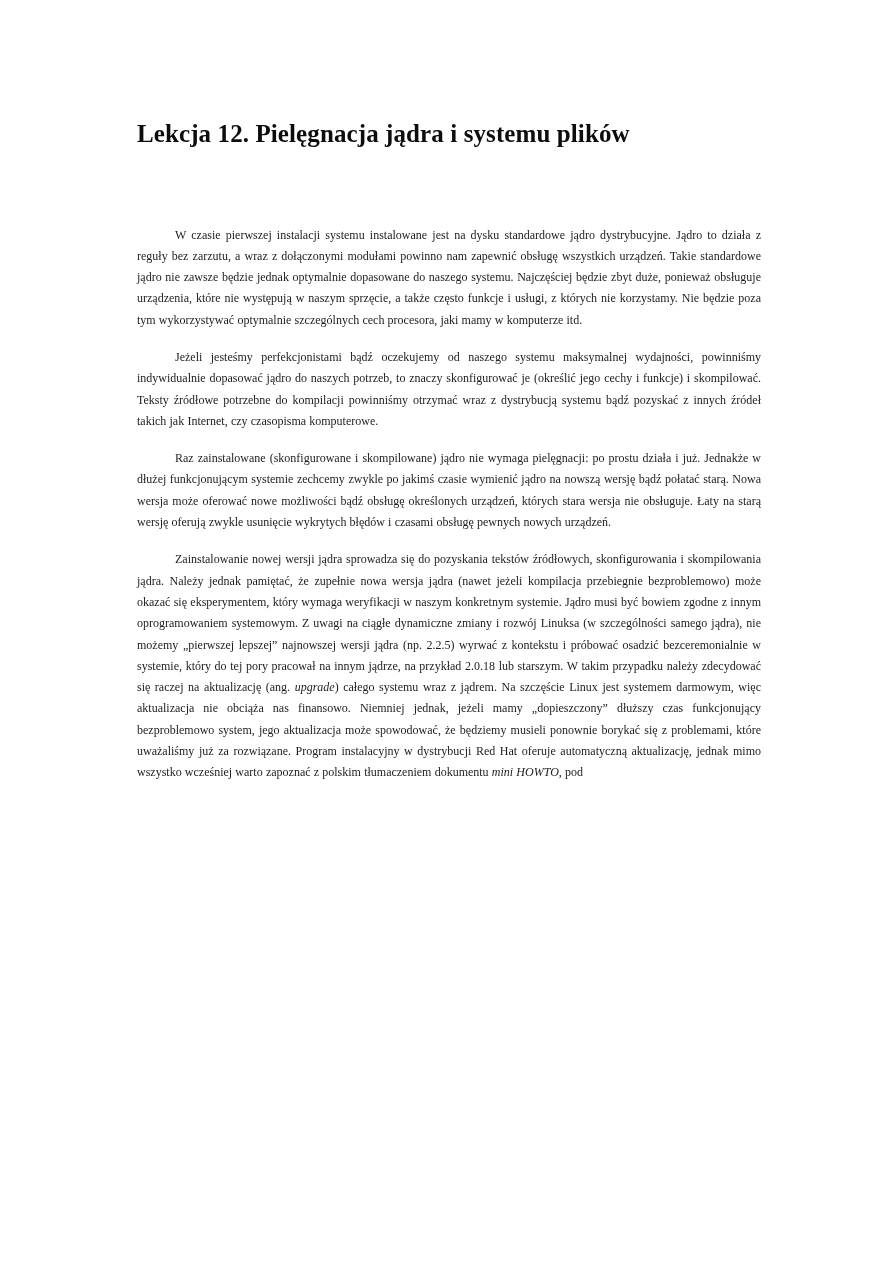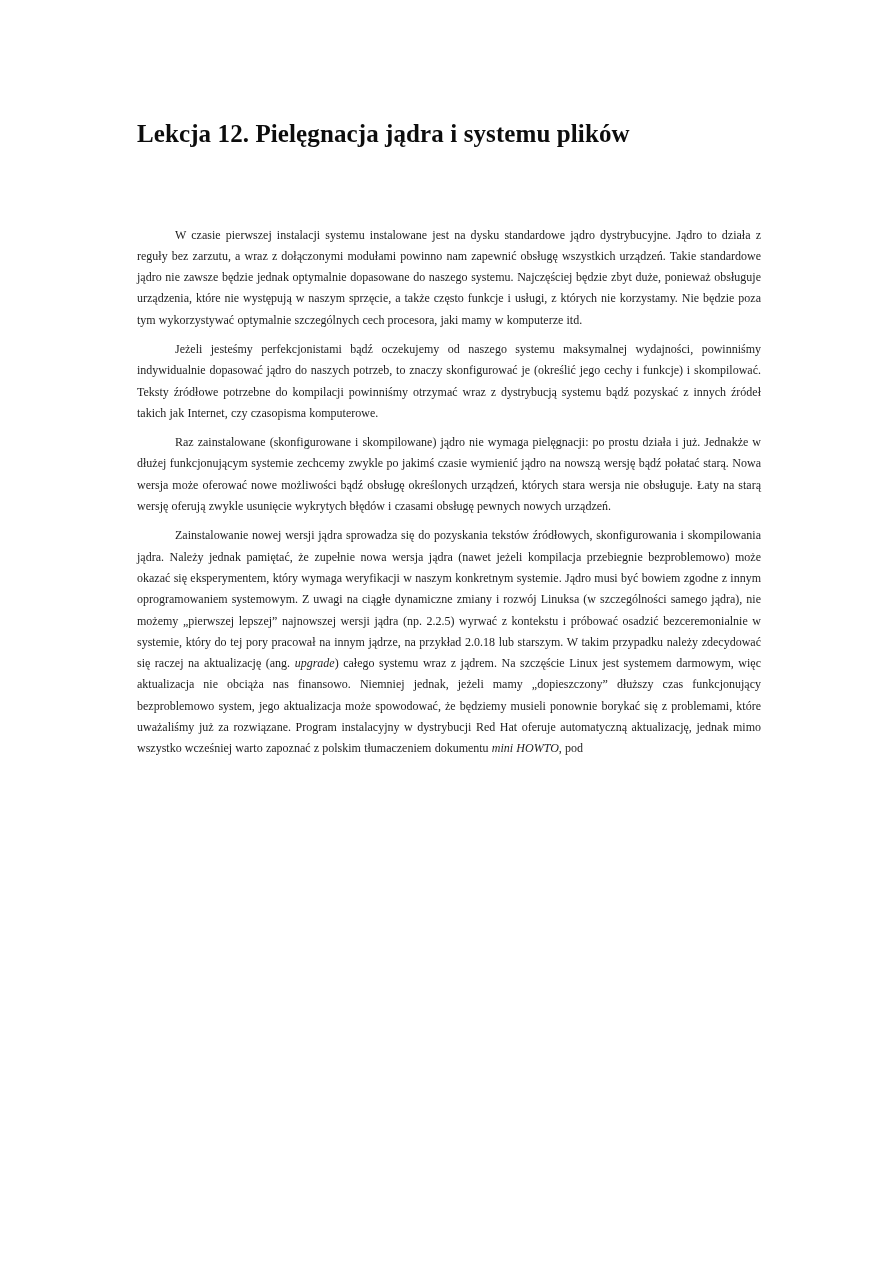--- a/index.html
+++ b/index.html
@@ -48,21 +48,21 @@
     text-justify: inter-word;
     font-size: 12px;
     line-height: 21.3px;
     text-indent: 38px;
     color: #1c1c1c;
     hyphens: manual;
     word-spacing: 0.2px;
   }
 
   p.para + p.para {
-    margin-top: 8px;
+    margin-top: 16px;
   }
 
   em {
   }
 </style>
 </head>
 <body>
 
 <div class="page">
   <div class="content">

